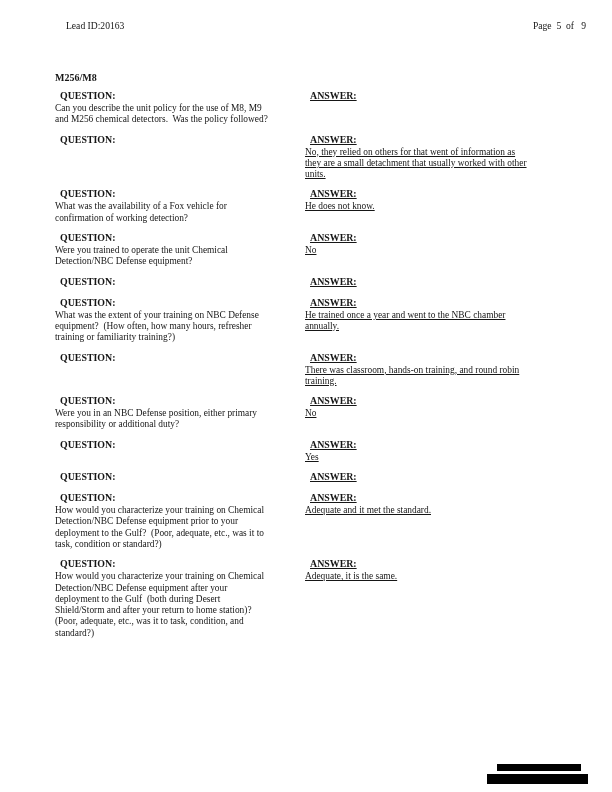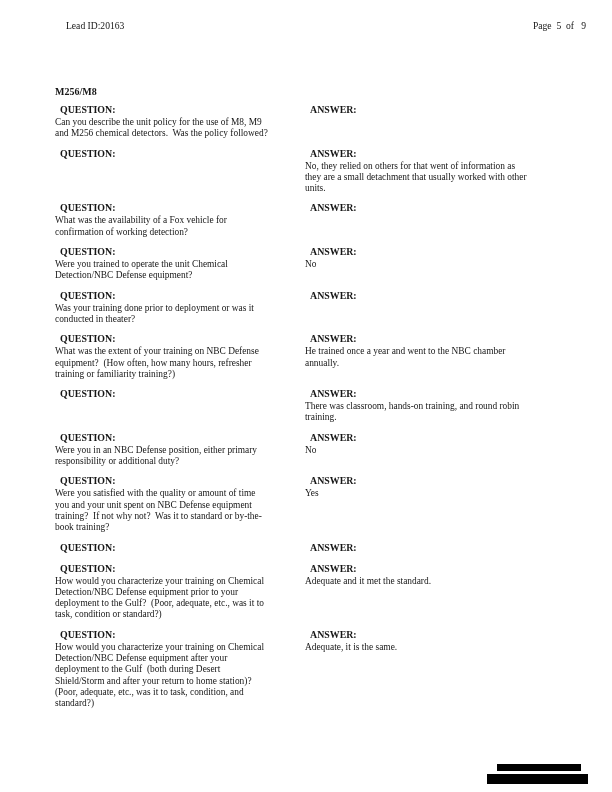--- a/index.html
+++ b/index.html
@@ -21,32 +21,32 @@
     display: flex;
     justify-content: space-between;
     font-size: 9.6px;
     line-height: 11px;
     margin-left: 41px;
   }
   .doc-header .right { white-space: pre; }
   .content {
     position: absolute;
     left: 55px;
-    top: 86px;
+    top: 72px;
     width: 531px;
   }
   .section-title {
     font-weight: bold;
     font-size: 10px;
     line-height: 12px;
     margin: 0 0 6px 0;
   }
   .row { display: flex; margin-bottom: 8px; }
   .qcol { width: 250px; }
-  .acol { width: 281px; }
+  .acol { width: 281px; text-decoration: underline; }
   .hdr {
     font-weight: bold;
     font-size: 9.9px;
     line-height: 12px;
     margin-bottom: 1px;
     padding-left: 5px;
   }
   .body {
     font-size: 9.4px;
     line-height: 11.3px;
@@ -94,40 +94,39 @@
     </div>
 
     <div class="row">
       <div class="qcol">
         <div class="hdr">QUESTION:</div>
         <div class="body">What was the availability of a Fox vehicle for
 confirmation of working detection?</div>
       </div>
       <div class="acol">
         <div class="hdr">ANSWER:</div>
+        <div class="body">He does not know.</div>
       </div>
     </div>
 
     <div class="row">
       <div class="qcol">
         <div class="hdr">QUESTION:</div>
         <div class="body">Were you trained to operate the unit Chemical
 Detection/NBC Defense equipment?</div>
       </div>
       <div class="acol">
         <div class="hdr">ANSWER:</div>
         <div class="body">No</div>
       </div>
     </div>
 
     <div class="row">
       <div class="qcol">
         <div class="hdr">QUESTION:</div>
-        <div class="body">Was your training done prior to deployment or was it
-conducted in theater?</div>
       </div>
       <div class="acol">
         <div class="hdr">ANSWER:</div>
         <div class="body"></div>
       </div>
     </div>
 
     <div class="row">
       <div class="qcol">
         <div class="hdr">QUESTION:</div>
@@ -161,24 +160,20 @@
       </div>
       <div class="acol">
         <div class="hdr">ANSWER:</div>
         <div class="body">No</div>
       </div>
     </div>
 
     <div class="row">
       <div class="qcol">
         <div class="hdr">QUESTION:</div>
-        <div class="body">Were you satisfied with the quality or amount of time
-you and your unit spent on NBC Defense equipment
-training?  If not why not?  Was it to standard or by-the-
-book training?</div>
       </div>
       <div class="acol">
         <div class="hdr">ANSWER:</div>
         <div class="body">Yes</div>
       </div>
     </div>
 
     <div class="row">
       <div class="qcol">
         <div class="hdr">QUESTION:</div>

